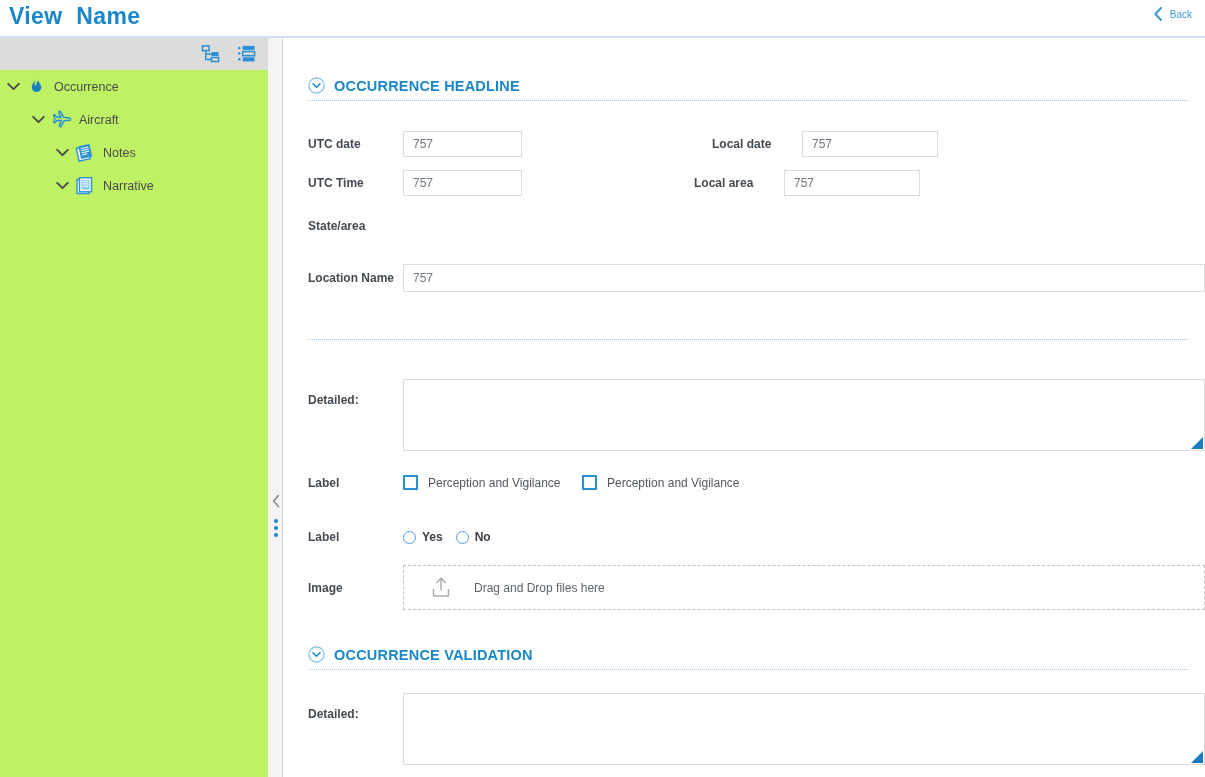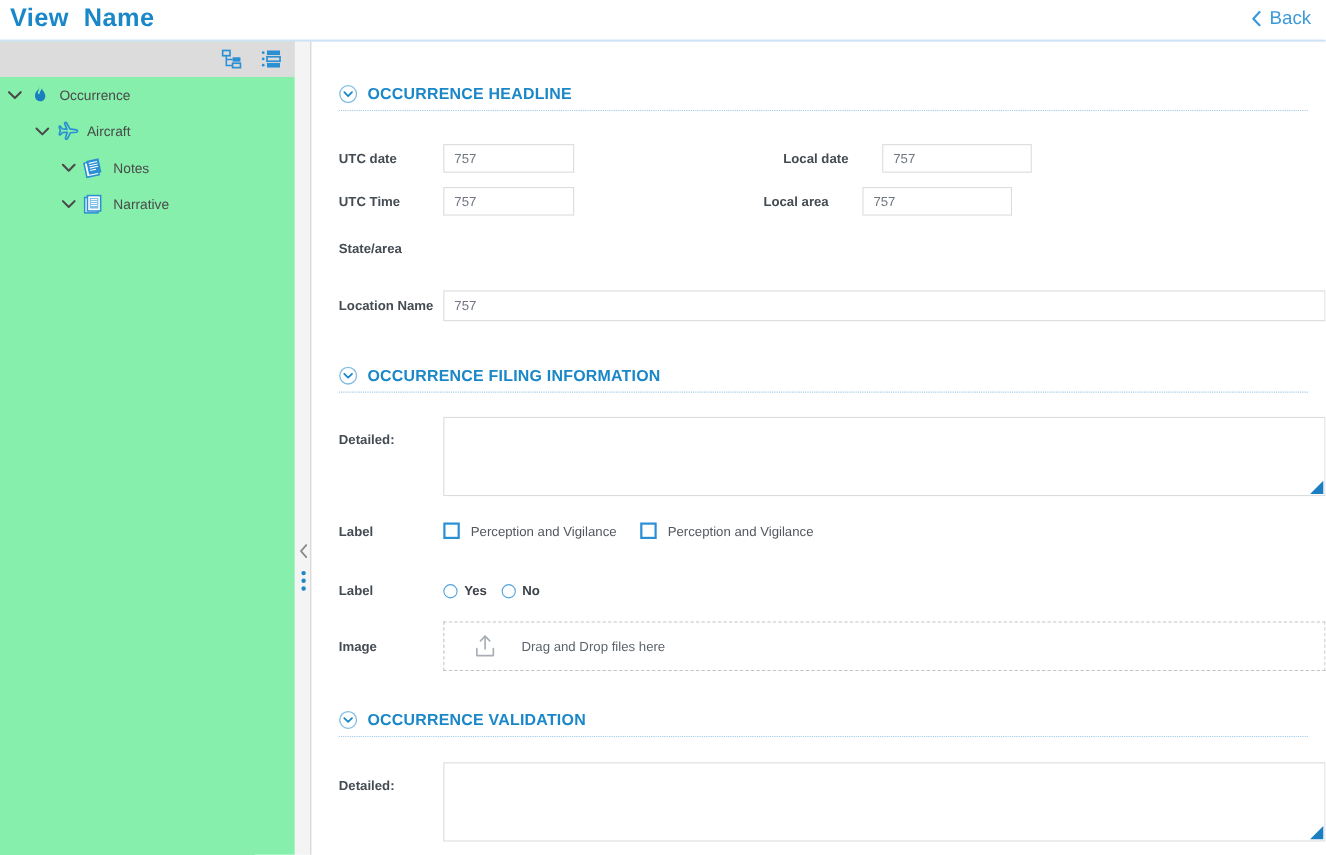--- a/index.html
+++ b/index.html
@@ -17,32 +17,32 @@
     background: #ffffff;
   }
   .view-title {
     position: absolute; left: 9px; top: 3px;
     font-size: 23px; font-weight: bold; color: #1a87c8;
     letter-spacing: .4px; white-space: pre;
   }
   .back-btn {
     position: absolute; right: 13px; top: 7px;
     display: flex; align-items: center; gap: 7px;
-    color: #3a9ad9; font-size: 17px; cursor: pointer;
+    color: #3a9ad9; font-size: 10px; cursor: pointer;
   }
   .back-chevron { display: block; width: 10px; height: 14px; }
   .title-rule {
     position: absolute; left: 0; top: 36px; width: 1205px; height: 2px;
     background: #cfe2f5;
   }
 
   
   .sidebar {
     position: absolute; left: 0; top: 38px; width: 268px; height: 739px;
-    background: #86efac;
+    background: #bef264;
   }
   .sidebar-header {
     position: absolute; left: 0; top: 0; width: 268px; height: 32px;
     background: #dcdcdc;
   }
   .sb-icons {
     position: absolute; right: 12px; top: 6px;
     display: flex; align-items: center; gap: 17px;
   }
   .sb-icon { display: block; width: 19px; height: 19px; cursor: pointer; }
@@ -272,27 +272,20 @@
   </div>
 
   <div class="row" style="position:absolute; left:24px; top:226px; width:897px;">
     <div class="flabel" style="width:95px;">Location Name</div>
     <div class="fbox" style="flex:1; height:28px;">
       <span>757</span>
     </div>
   </div>
 
   <div style="position:absolute; left:0; top:295px; width:921px;">
-    <div class="section-head">
-      <svg class="circ" viewBox="0 0 17 17">
-        <circle cx="8.5" cy="8.5" r="7.6" fill="none" stroke="#7fbde3" stroke-width="1.2"></circle>
-        <path d="M5 6.8 L8.5 10.3 L12 6.8" fill="none" stroke="#1a87c8" stroke-width="1.6" stroke-linecap="round" stroke-linejoin="round"></path>
-      </svg>
-      <span class="stitle">OCCURRENCE FILING INFORMATION</span>
-    </div>
     <div class="section-rule"></div>
   </div>
 
   <div class="row" style="position:absolute; left:24px; top:341px; width:897px; align-items:flex-start;">
     <div class="flabel" style="width:95px; padding-top:14px;">Detailed:</div>
     <div class="ta" style="flex:1; height:72px;">
       <span style="display:block;padding:5px 8px;font-size:12px;color:#6f7680;"></span>
       <span class="grip"></span>
     </div>
   </div>

